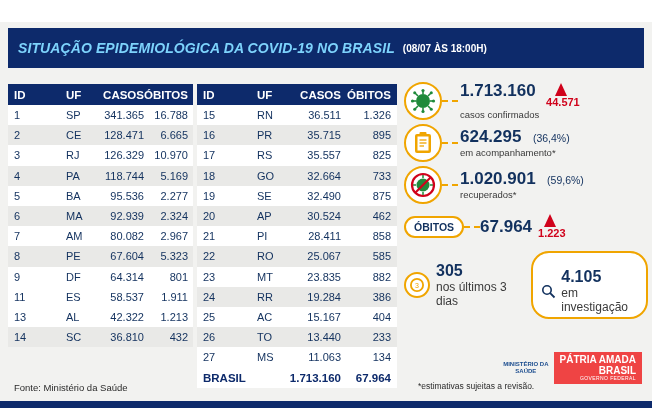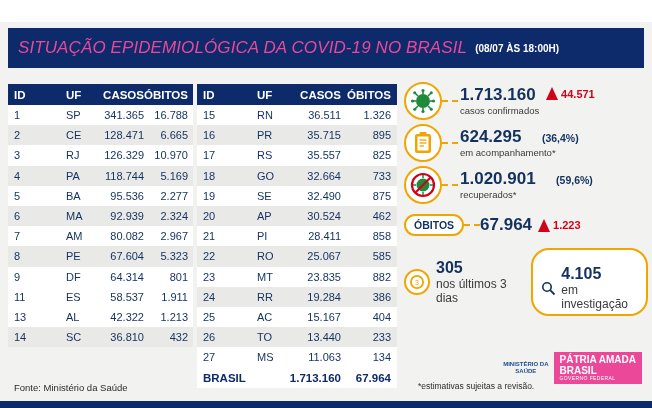--- a/index.html
+++ b/index.html
@@ -19,23 +19,23 @@
   .header {
     position: absolute;
     left: 8px; top: 28px;
     width: 636px; height: 40px;
     background: #0d2a6b;
     display: flex;
     align-items: center;
     padding-left: 10px;
   }
   .header-title {
-    color: #ec4899;
-    font-size: 17px;
-    font-weight: normal;
+    color: #7dd3fc;
+    font-size: 14px;
+    font-weight: bold;
     letter-spacing: 0.1px;
     font-style: italic;
   }
   .header-sub {
     color: #ffffff;
     font-size: 10px;
     font-weight: bold;
     margin-left: 8px;
   }
   
@@ -102,36 +102,37 @@
   .stat-body { margin-left: 2px; }
   .stat-num {
     font-size: 17px;
     font-weight: bold;
     color: #12315e;
     line-height: 1.05;
     display: inline-block;
   }
   .stat-pct {
     font-size: 10.5px;
-    font-weight: bold;
+    font-weight: normal;
     color: #12315e;
-    margin-left: 16px;
+    margin-left: 7px;
   }
   .stat-label {
     font-size: 9.5px;
     color: #3a3a3a;
     margin-top: 1px;
   }
   .delta {
     display: inline-flex;
     align-items: center;
     margin-left: 6px;
     color: #d0021b;
     font-weight: bold;
     font-size: 11px;
+    flex-direction: column;
   }
   .arrow-up {
     width: 0; height: 0;
     border-left: 5px solid transparent;
     border-right: 5px solid transparent;
     border-bottom: 9px solid #d0021b;
     margin-right: 3px;
   }
   .arrow-up.big {
     border-left: 6px solid transparent;
@@ -173,24 +174,24 @@
   .brand {
     position: absolute;
     right: 10px; top: 352px;
     display: flex; align-items: center;
   }
   .brand-min {
     font-size: 6px; color: #1d4e8f; text-align: center;
     line-height: 1.15; margin-right: 5px; font-weight: bold;
   }
   .brand-box {
-    background: #ec4899;
+    background: #ef4444;
     color: #ffffff;
     padding: 3px 6px;
-    text-align: left;
+    text-align: right;
     line-height: 1.05;
   }
   .brand-box .l1 { font-size: 10px; font-weight: bold; }
   .brand-box .l2 { font-size: 5px; letter-spacing: .4px; }
   .bottombar {
     position: absolute;
     left:0; bottom:0; width: 652px; height: 7px;
     background: #0d2a6b;
   }
   .topstrip {

